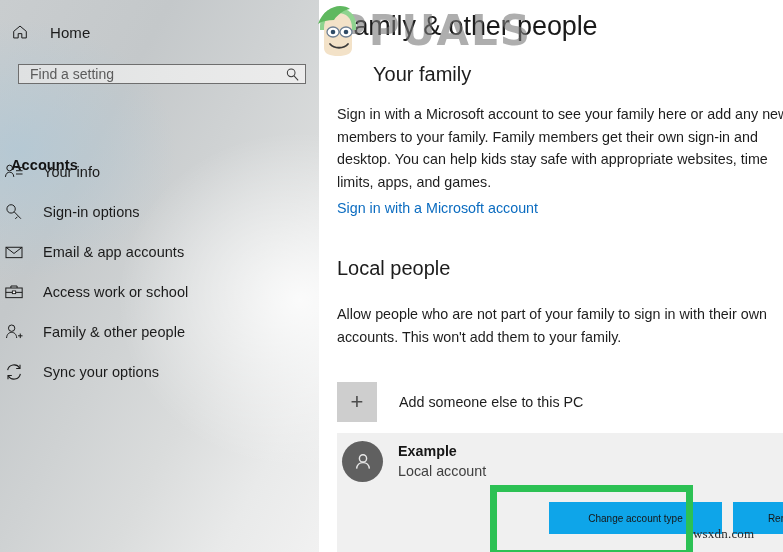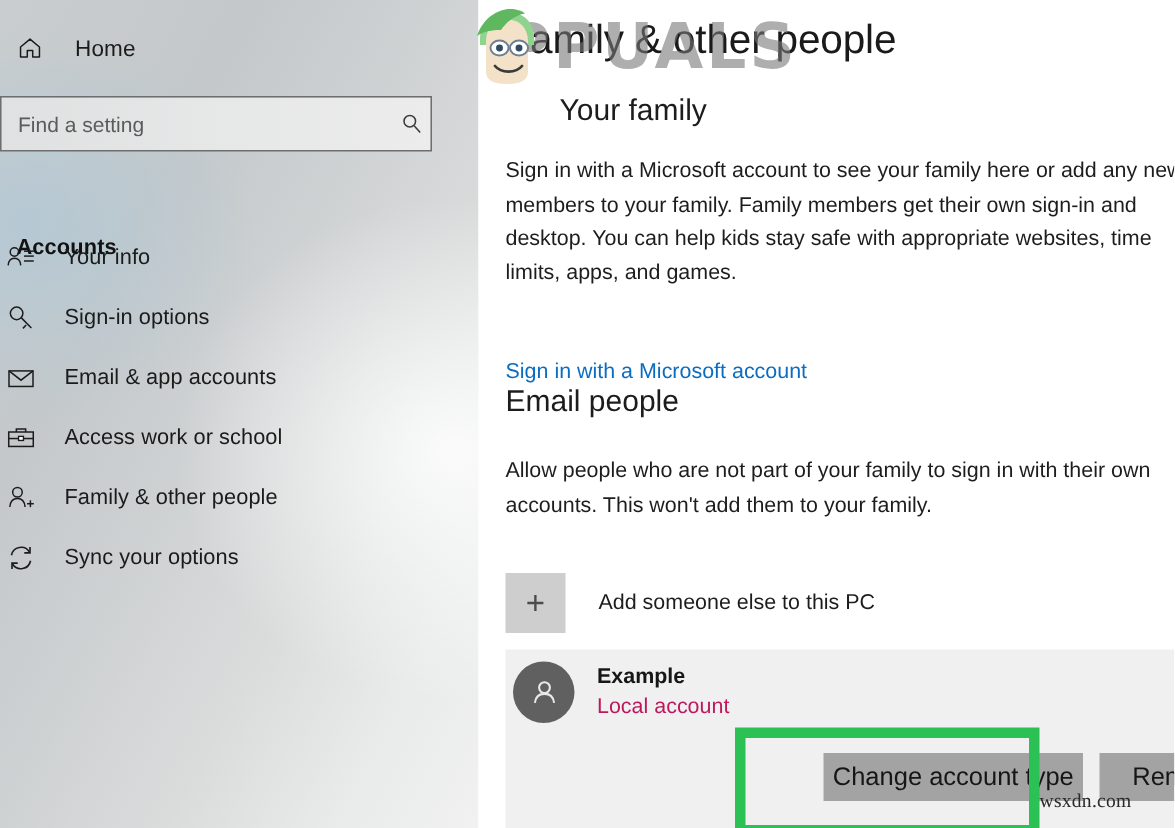--- a/index.html
+++ b/index.html
@@ -58,24 +58,24 @@
   #home-row .hlabel {
     margin-left: 20px;
     font-size: 15px;
     color: #1b1b1b;
     letter-spacing: 0.1px;
   }
 
   
   #search-box {
     position: absolute;
-    left: 0;
+    left: 18px;
     top: 64px;
     width: 288px;
-    height: 37px;
+    height: 20px;
     box-sizing: border-box;
     border: 1px solid #6e6e6e;
     background: linear-gradient(90deg, #dfe1e2 0%, #e6e7e7 50%, #ececec 100%);
     display: flex;
     align-items: center;
   }
   #search-box input {
     flex: 1;
     border: none;
     outline: none;
@@ -185,21 +185,20 @@
 
   #ms-link {
     position: absolute;
     left: 18px;
     top: 200px;
     font-size: 14.3px;
     color: #0b6cc0;
     text-decoration: none;
     white-space: nowrap;
     cursor: pointer;
-    margin-top: 40px;
   }
 
   #other-people-heading {
     position: absolute;
     left: 18px;
     top: 257px;
     font-size: 20px;
     color: #1c1c1c;
     font-weight: normal;
     white-space: nowrap;
@@ -280,32 +279,32 @@
   }
   #account-card .acc-name {
     font-size: 14.3px;
     color: #161616;
     font-weight: bold;
     line-height: 19px;
     white-space: nowrap;
   }
   #account-card .acc-sub {
     font-size: 14.3px;
-    color: #be185d;
+    color: #404040;
     line-height: 20px;
     white-space: nowrap;
   }
 
   
   .winbtn {
     position: absolute;
-    background: #a3a3a3;
+    background: #0ea5e9;
     border: none;
     font-family: "Liberation Sans", sans-serif;
-    font-size: 17px;
+    font-size: 10px;
     color: #161616;
     display: flex;
     align-items: center;
     justify-content: center;
     cursor: default;
     padding: 0;
     white-space: nowrap;
   }
   #btn-change {
     left: 212px;
@@ -478,21 +477,21 @@
   <div id="main">
 
     <div id="page-title">Family &amp; other people</div>
 
     <div id="your-family-heading">Your family</div>
 
     <div id="family-desc">Sign in with a Microsoft account to see your family here or add any new members to your family. Family members get their own sign-in and desktop. You can help kids stay safe with appropriate websites, time limits, apps, and games.</div>
 
     <a id="ms-link" href="#">Sign in with a Microsoft account</a>
 
-    <div id="other-people-heading">Email people</div>
+    <div id="other-people-heading">Local people</div>
 
     <div id="other-desc">Allow people who are not part of your family to sign in with their own accounts. This won't add them to your family.</div>
 
     <div id="add-user-row">
       <span class="plus-tile">
         <span class="glyph">+</span>
       </span>
       <span class="aulabel">Add someone else to this PC</span>
     </div>
 

